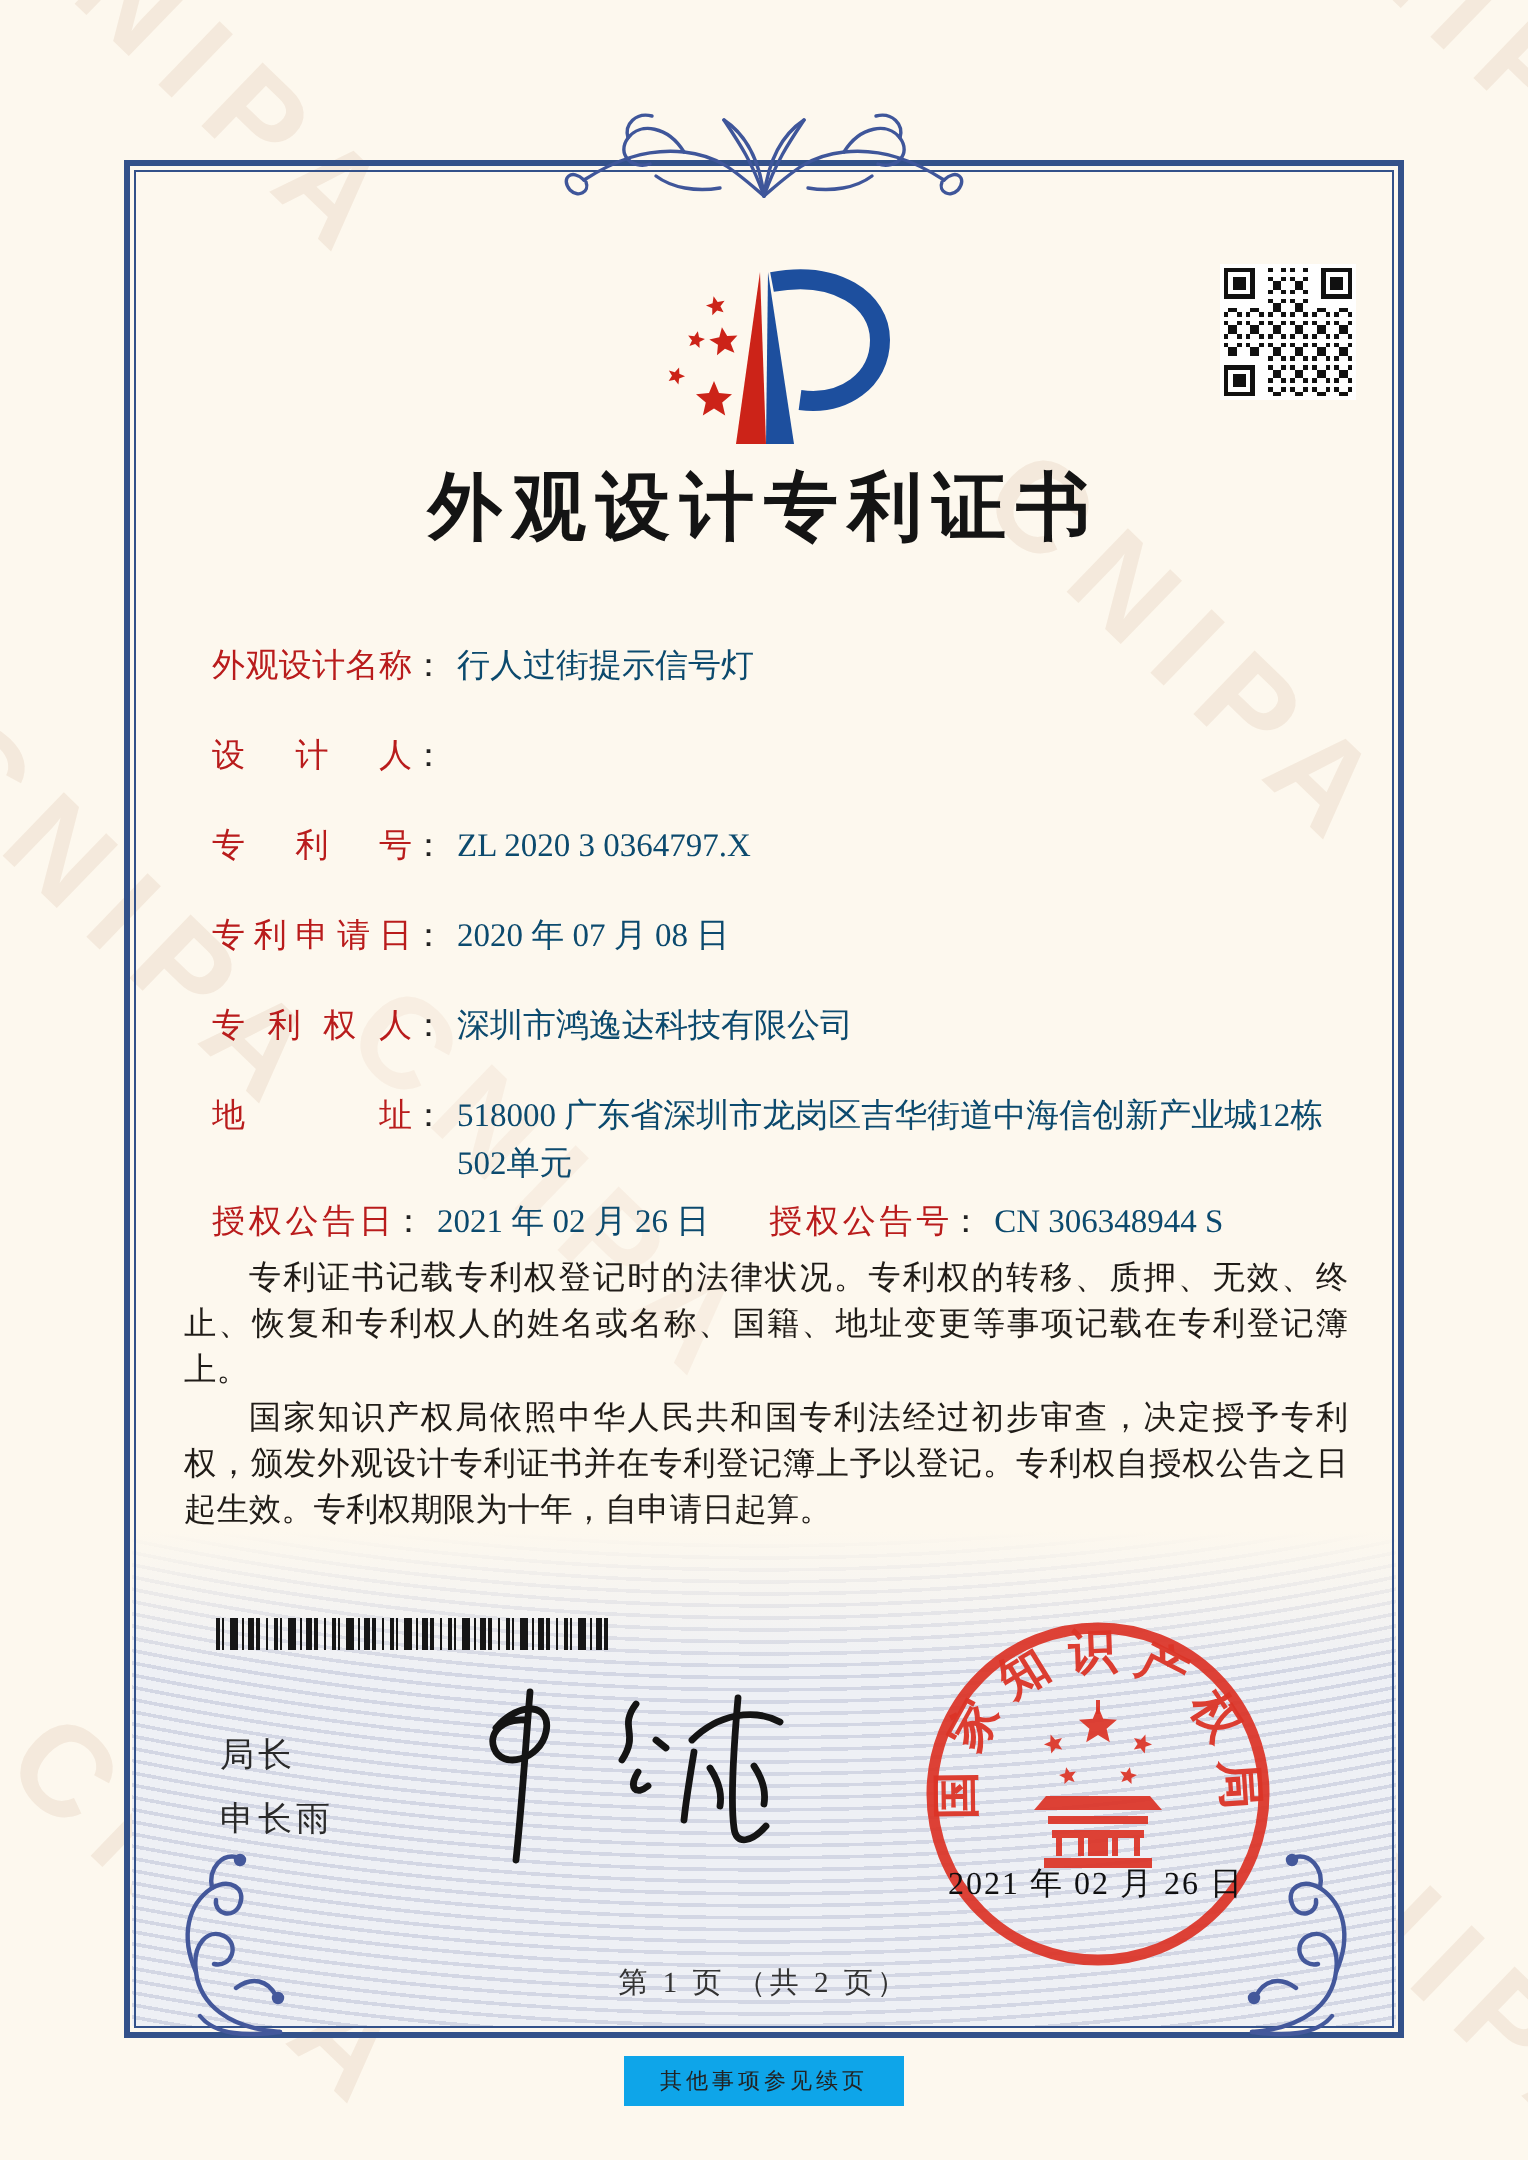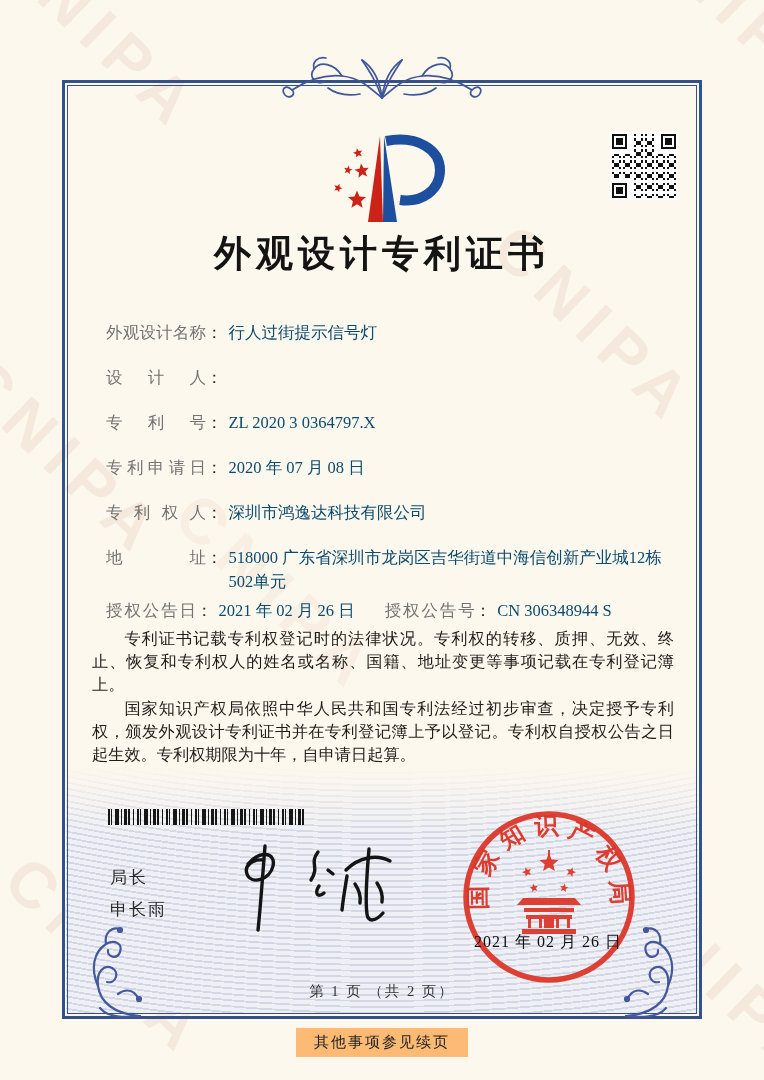--- a/index.html
+++ b/index.html
@@ -27,21 +27,21 @@
   .corner-flourish.right{left:622px;top:924px;transform:scaleX(-1);}
   
   .cert-no{position:absolute;z-index:3;left:106px;top:124px;font-size:17px;letter-spacing:3px;color:#3a3a3a;}
   .qr{position:absolute;z-index:3;left:610px;top:132px;width:64px;height:64px;background:#fff;padding:2px;}
   .logo{position:absolute;z-index:3;left:328px;top:134px;}
   .title{position:absolute;z-index:3;left:0;top:229px;width:764px;text-align:center;
          font-size:37px;font-weight:bold;letter-spacing:5px;color:#141414;}
   
   .fields{position:absolute;z-index:3;left:106px;top:321px;width:566px;font-size:16.5px;}
   .frow{display:flex;align-items:flex-start;line-height:24px;margin-bottom:21px;}
-  .flabel{display:inline-block;width:100px;text-align:justify;text-align-last:justify;color:#737373;flex:none;}
+  .flabel{display:inline-block;width:100px;text-align:justify;text-align-last:justify;color:#b91c1c;flex:none;}
   .colon{flex:none;color:#222;}
   .fvalue{margin-left:6px;color:#0c4a6e;}
   .frow.addr{margin-bottom:5px;}
   .frow.addr .fvalue{max-width:452px;}
   .grant-pair{display:flex;align-items:center;}
   .grant-pair .flabel{width:90px;}
   .grant-right{margin-left:30px;}
   
   .body-text{position:absolute;z-index:3;left:92px;top:628px;width:582px;
              font-size:16.2px;line-height:23.2px;text-align:justify;color:#201c18;}
@@ -60,21 +60,21 @@
       font-family:"Liberation Sans","DejaVu Sans",sans-serif;color:#2a2a2a;}
   .signatory-name{position:absolute;z-index:3;left:110px;top:898px;font-size:17px;letter-spacing:2px;
       font-family:"Liberation Sans","DejaVu Sans",sans-serif;color:#2a2a2a;}
   .signature{position:absolute;z-index:4;left:218px;top:840px;}
   .seal{position:absolute;z-index:4;left:460px;top:808px;}
   .seal-date{position:absolute;z-index:5;left:470px;top:932px;width:156px;text-align:center;
       font-size:16px;letter-spacing:1px;color:#101010;}
   .page-indicator{position:absolute;z-index:5;left:0;top:982px;width:764px;text-align:center;
       font-size:14.5px;letter-spacing:2px;color:#333;}
   .continuation{position:absolute;z-index:5;left:0;top:1028px;width:764px;text-align:center;}
-  .continuation span{display:inline-block;background:#fdba74;padding:5px 18px;font-size:15px;
+  .continuation span{display:inline-block;background:#0ea5e9;padding:5px 18px;font-size:11px;
       letter-spacing:2px;color:#222;}
 </style>
 </head>
 <body>
 
 <div class="page">
 
   <div class="wm" style="left:-28px;top:-6px;">CNIPA</div>
   <div class="wm" style="left:608px;top:-30px;">CNIPA</div>
   <div class="wm" style="left:468px;top:288px;">CNIPA</div>

